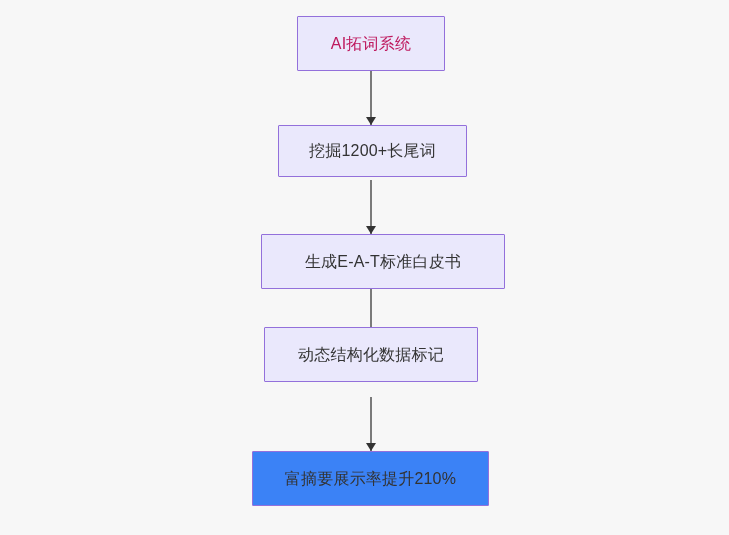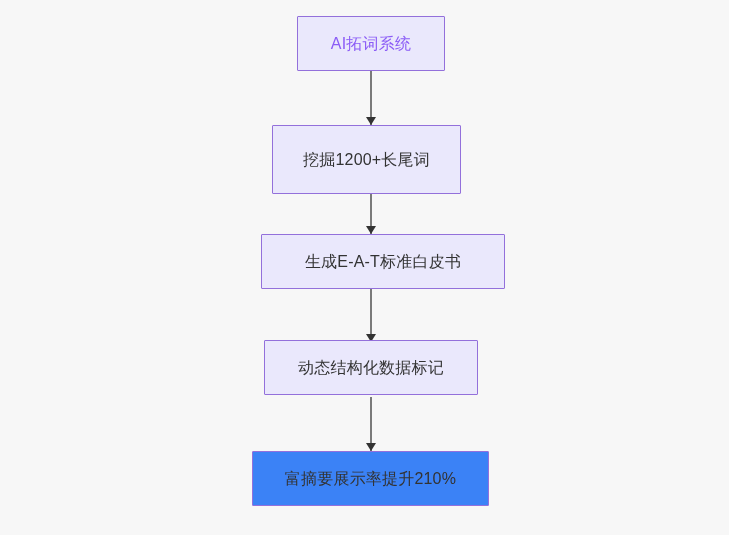--- a/index.html
+++ b/index.html
@@ -76,28 +76,28 @@
   <div class="edge" style="left: 370px; top: 289px; width: 2px; height: 53px;">
     <div class="edge-line" style="height: 53px; background: rgb(122, 122, 122);"></div>
     <div class="edge-arrow" style="top: 45px; border-top-color: rgb(51, 51, 51);"></div>
   </div>
   <div class="edge" style="left: 370px; top: 397px; width: 2px; height: 54px;">
     <div class="edge-line" style="height: 54px; background: rgb(122, 122, 122);"></div>
     <div class="edge-arrow" style="top: 46px; border-top-color: rgb(51, 51, 51);"></div>
   </div>
 
   <div class="node" style="left: 297px; top: 16px; width: 148px; height: 55px; background: rgb(234, 232, 252); border-color: rgb(147, 112, 219);">
-    <span class="node-label" style="color: #8b5cf6;">AI拓词系统</span>
+    <span class="node-label" style="color: #be185d;">AI拓词系统</span>
   </div>
-  <div class="node" style="left: 272px; top: 125px; width: 189px; height: 69px; background: rgb(234, 232, 252); border-color: rgb(147, 112, 219);">
+  <div class="node" style="left: 278px; top: 125px; width: 189px; height: 52px; background: rgb(234, 232, 252); border-color: rgb(147, 112, 219);">
     <span class="node-label" style="color: rgb(51, 51, 51);">挖掘1200+长尾词</span>
   </div>
   <div class="node" style="left: 261px; top: 234px; width: 244px; height: 55px; background: rgb(234, 232, 252); border-color: rgb(147, 112, 219);">
     <span class="node-label" style="color: rgb(51, 51, 51);">生成E-A-T标准白皮书</span>
   </div>
-  <div class="node" style="left: 264px; top: 340px; width: 214px; height: 55px; background: rgb(234, 232, 252); border-color: rgb(147, 112, 219);">
+  <div class="node" style="left: 264px; top: 327px; width: 214px; height: 55px; background: rgb(234, 232, 252); border-color: rgb(147, 112, 219);">
     <span class="node-label" style="color: rgb(51, 51, 51);">动态结构化数据标记</span>
   </div>
   <div class="node" style="left: 252px; top: 451px; width: 237px; height: 55px; background: #3b82f6; border-color: rgb(147, 112, 219);">
     <span class="node-label" style="color: rgb(51, 51, 51);">富摘要展示率提升210%</span>
   </div>
 
 </div>
 
 </body></html>

